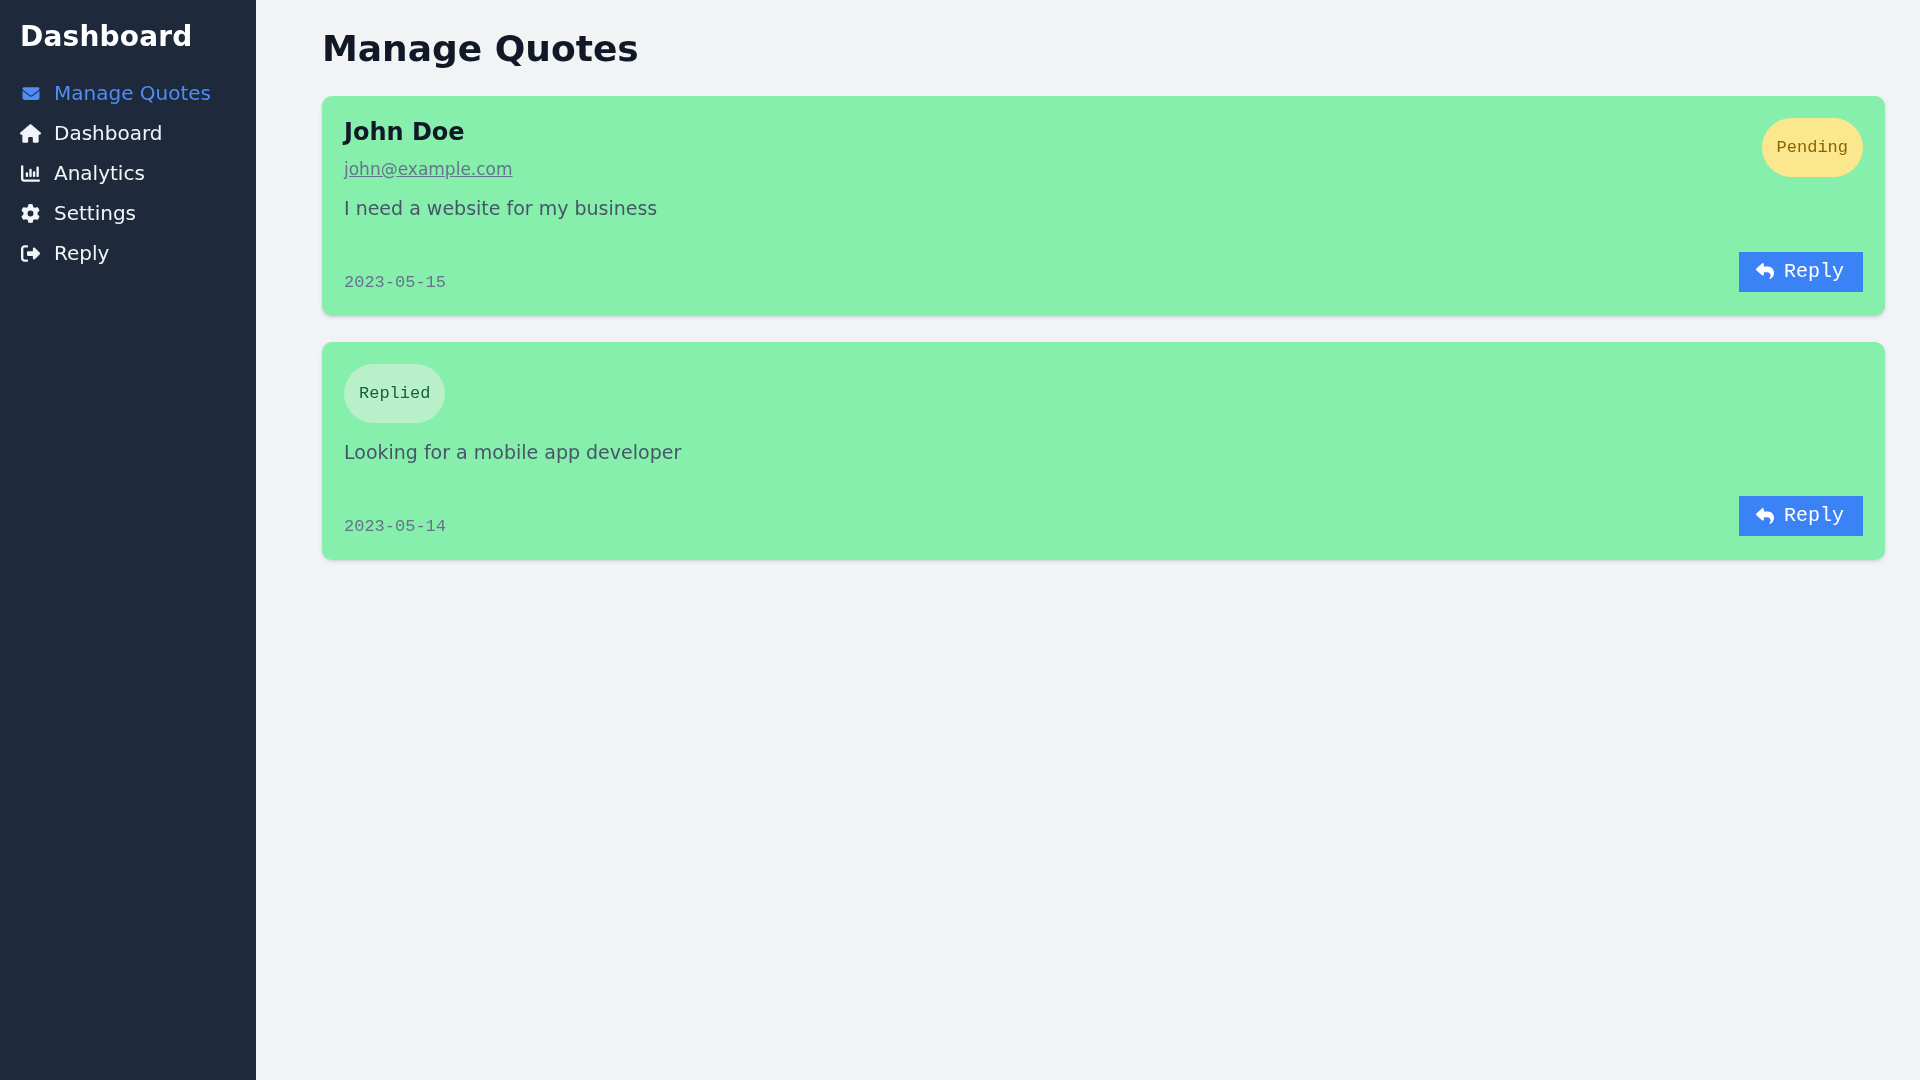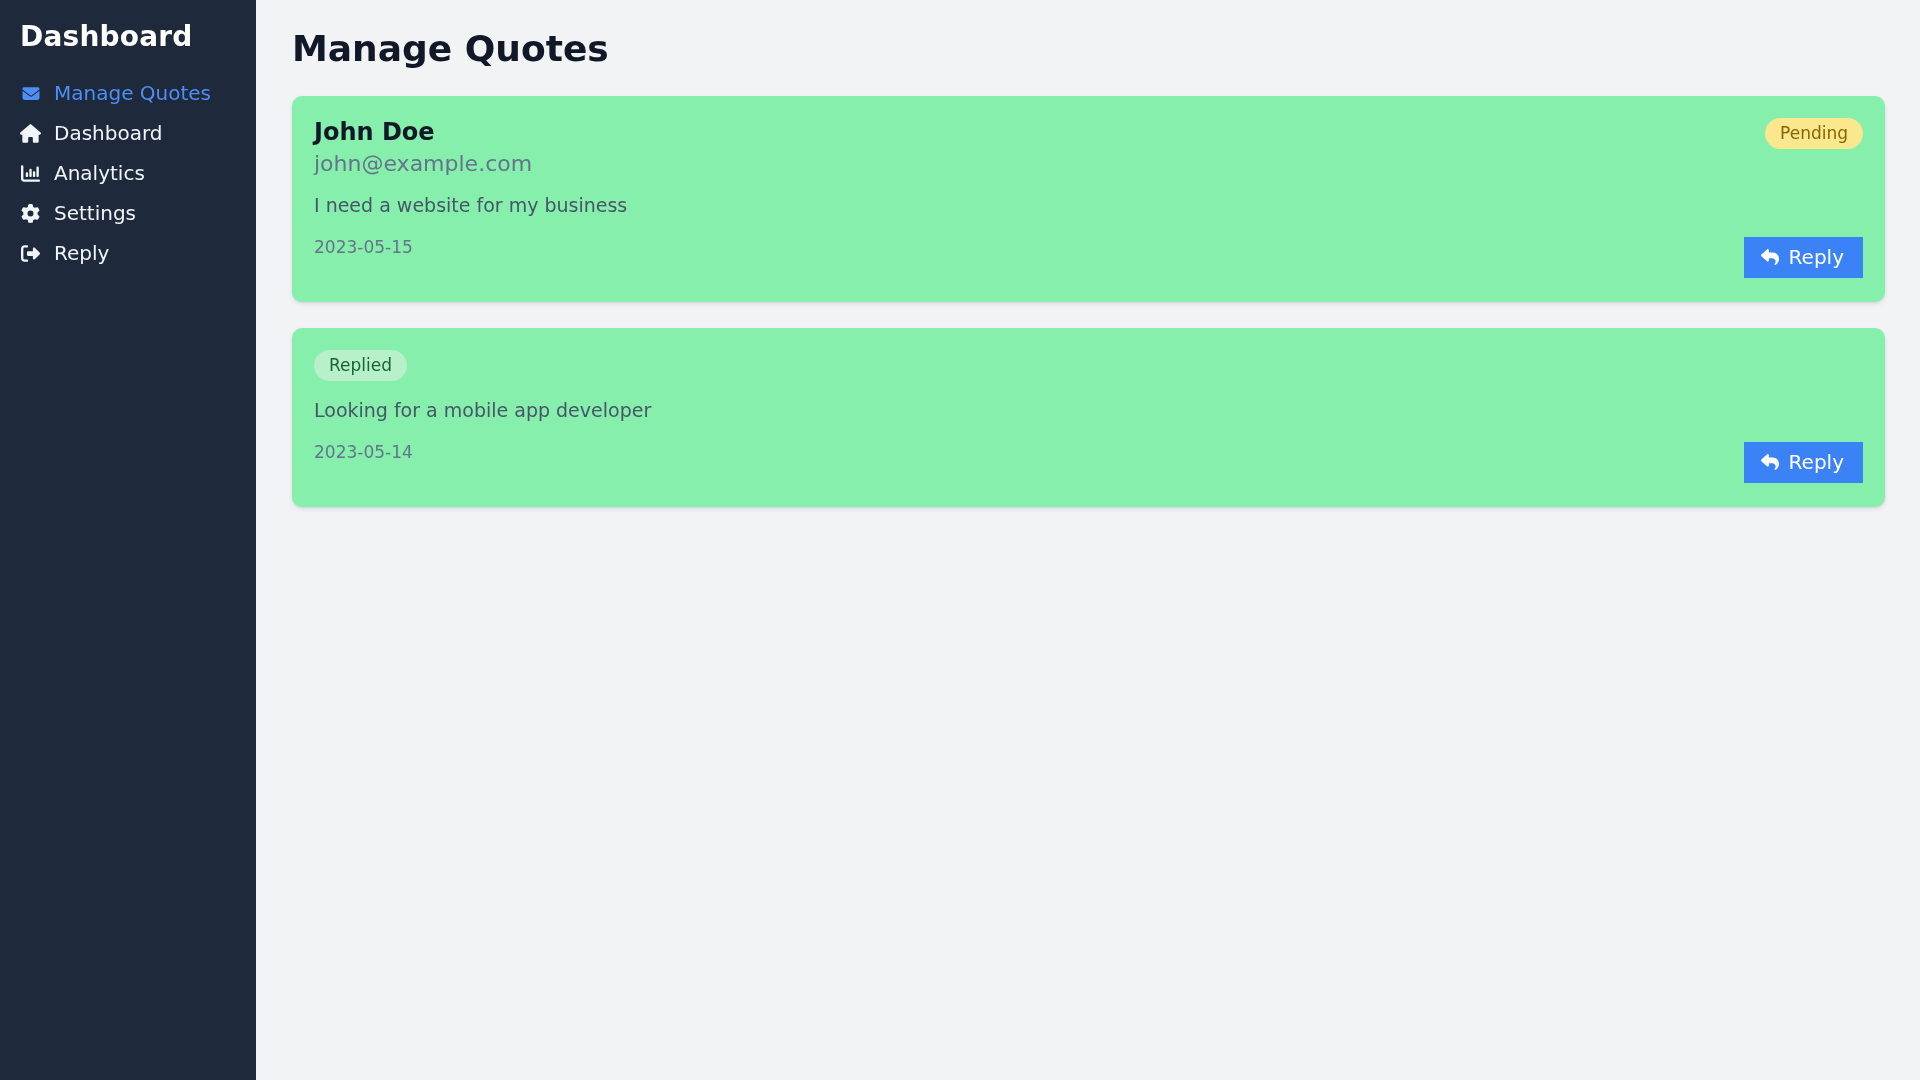--- a/index.html
+++ b/index.html
@@ -2,21 +2,21 @@
 <html><head>
 <meta charset="utf-8">
 <style>
   * { margin: 0; padding: 0; box-sizing: border-box; }
   html, body {
     width: 1920px; height: 1080px;
     overflow: hidden;
     font-family: "DejaVu Sans", "Liberation Sans", sans-serif;
     background: #f1f3f5;
   }
-  .app { display: flex; width: 1920px; height: 1080px; }
+  .app { display: flex; width: 1920px; height: 1080px; gap: 30px; }
 
   
   .sidebar {
     width: 256px; height: 1080px;
     background: #1e293b;
     color: #f1f5f9;
     padding: 20px 20px;
     flex-shrink: 0;
   }
   .sidebar h1 {
@@ -70,43 +70,46 @@
     justify-content: space-between;
     align-items: flex-start;
   }
   .quote-name {
     font-size: 24px;
     font-weight: 700;
     color: #111827;
     line-height: 1.2;
   }
   .quote-email {
-    font-size: 22px;
+    font-size: 17px;
     color: #64748b;
-    margin-top: 4px;
+    margin-top: 12px;
+    text-decoration: underline;
   }
   .badge {
     font-size: 17px;
-    padding: 5px 15px;
+    padding: 19px 15px;
     border-radius: 999px;
     line-height: 1.25;
     white-space: nowrap;
+    font-family: Liberation Mono, monospace;
   }
   .badge.pending  { background: #fbe78e; color: #8a6400; }
   .badge.replied  { background: #b8f0c9; color: #166534; }
   .quote-message {
     font-size: 19px;
     color: #475569;
     margin-top: 18px;
   }
   .card-footer {
     display: flex;
     justify-content: space-between;
-    align-items: flex-start;
-    margin-top: 21px;
+    align-items: flex-end;
+    margin-top: 33px;
+    font-family: Liberation Mono, monospace;
   }
   .quote-date {
     font-size: 17px;
     color: #64748b;
   }
   .reply-btn {
     display: inline-flex;
     align-items: center;
     gap: 10px;
     background: #3b82f6;

